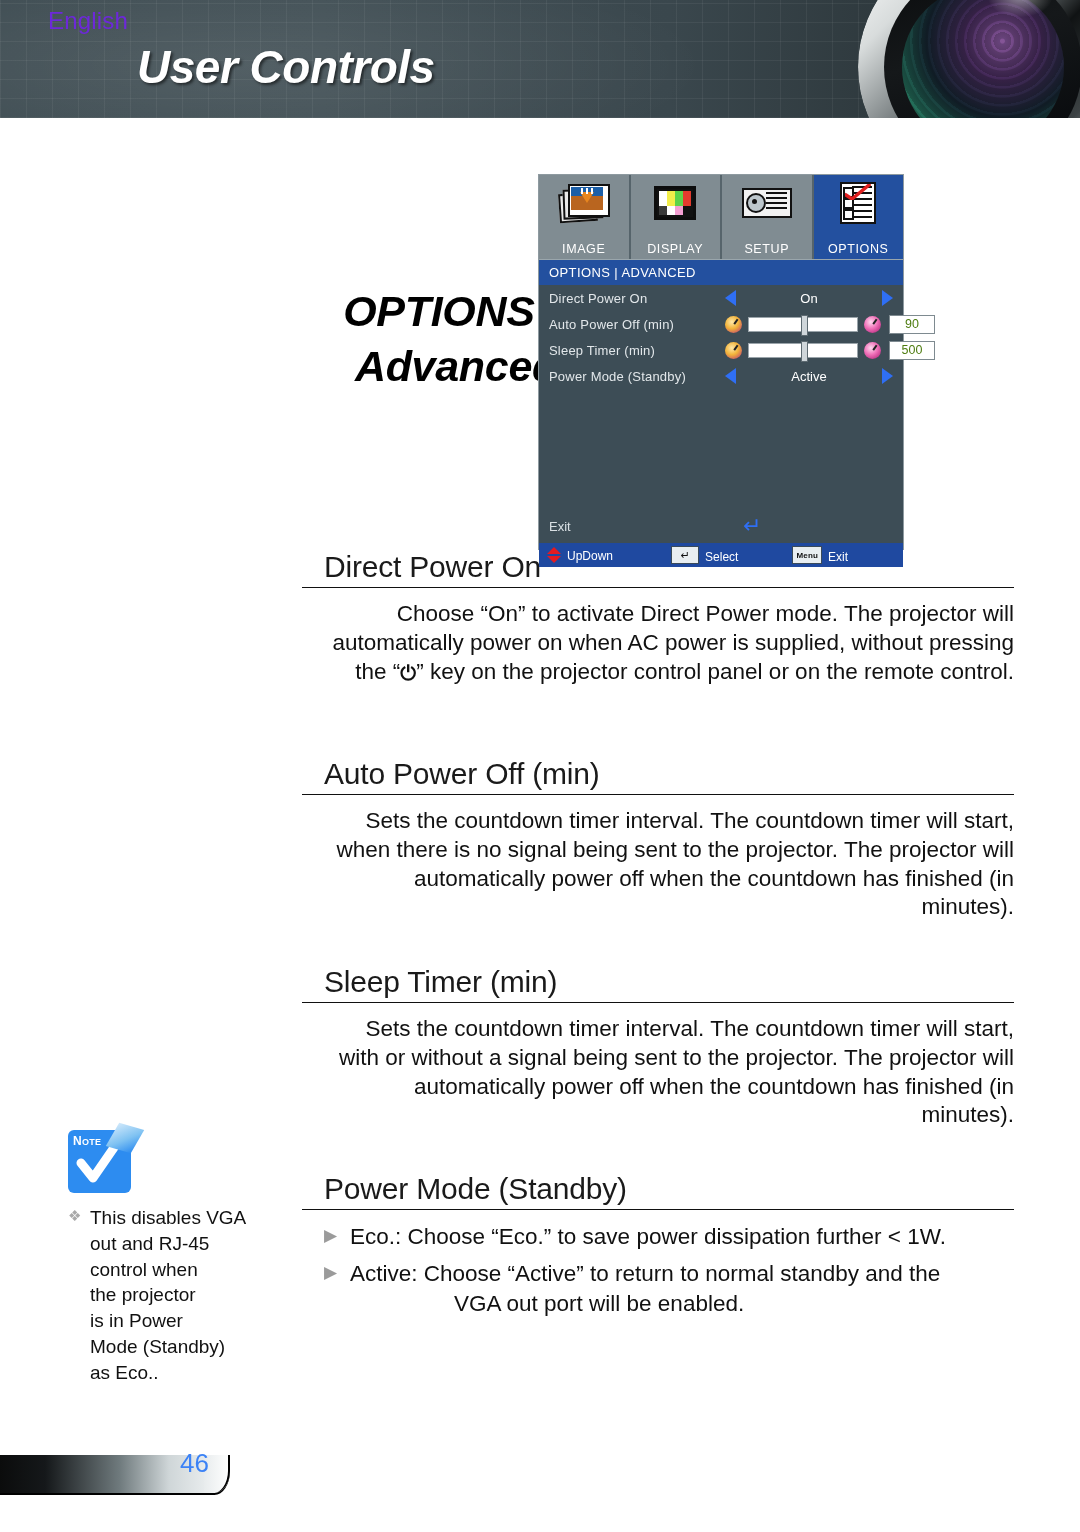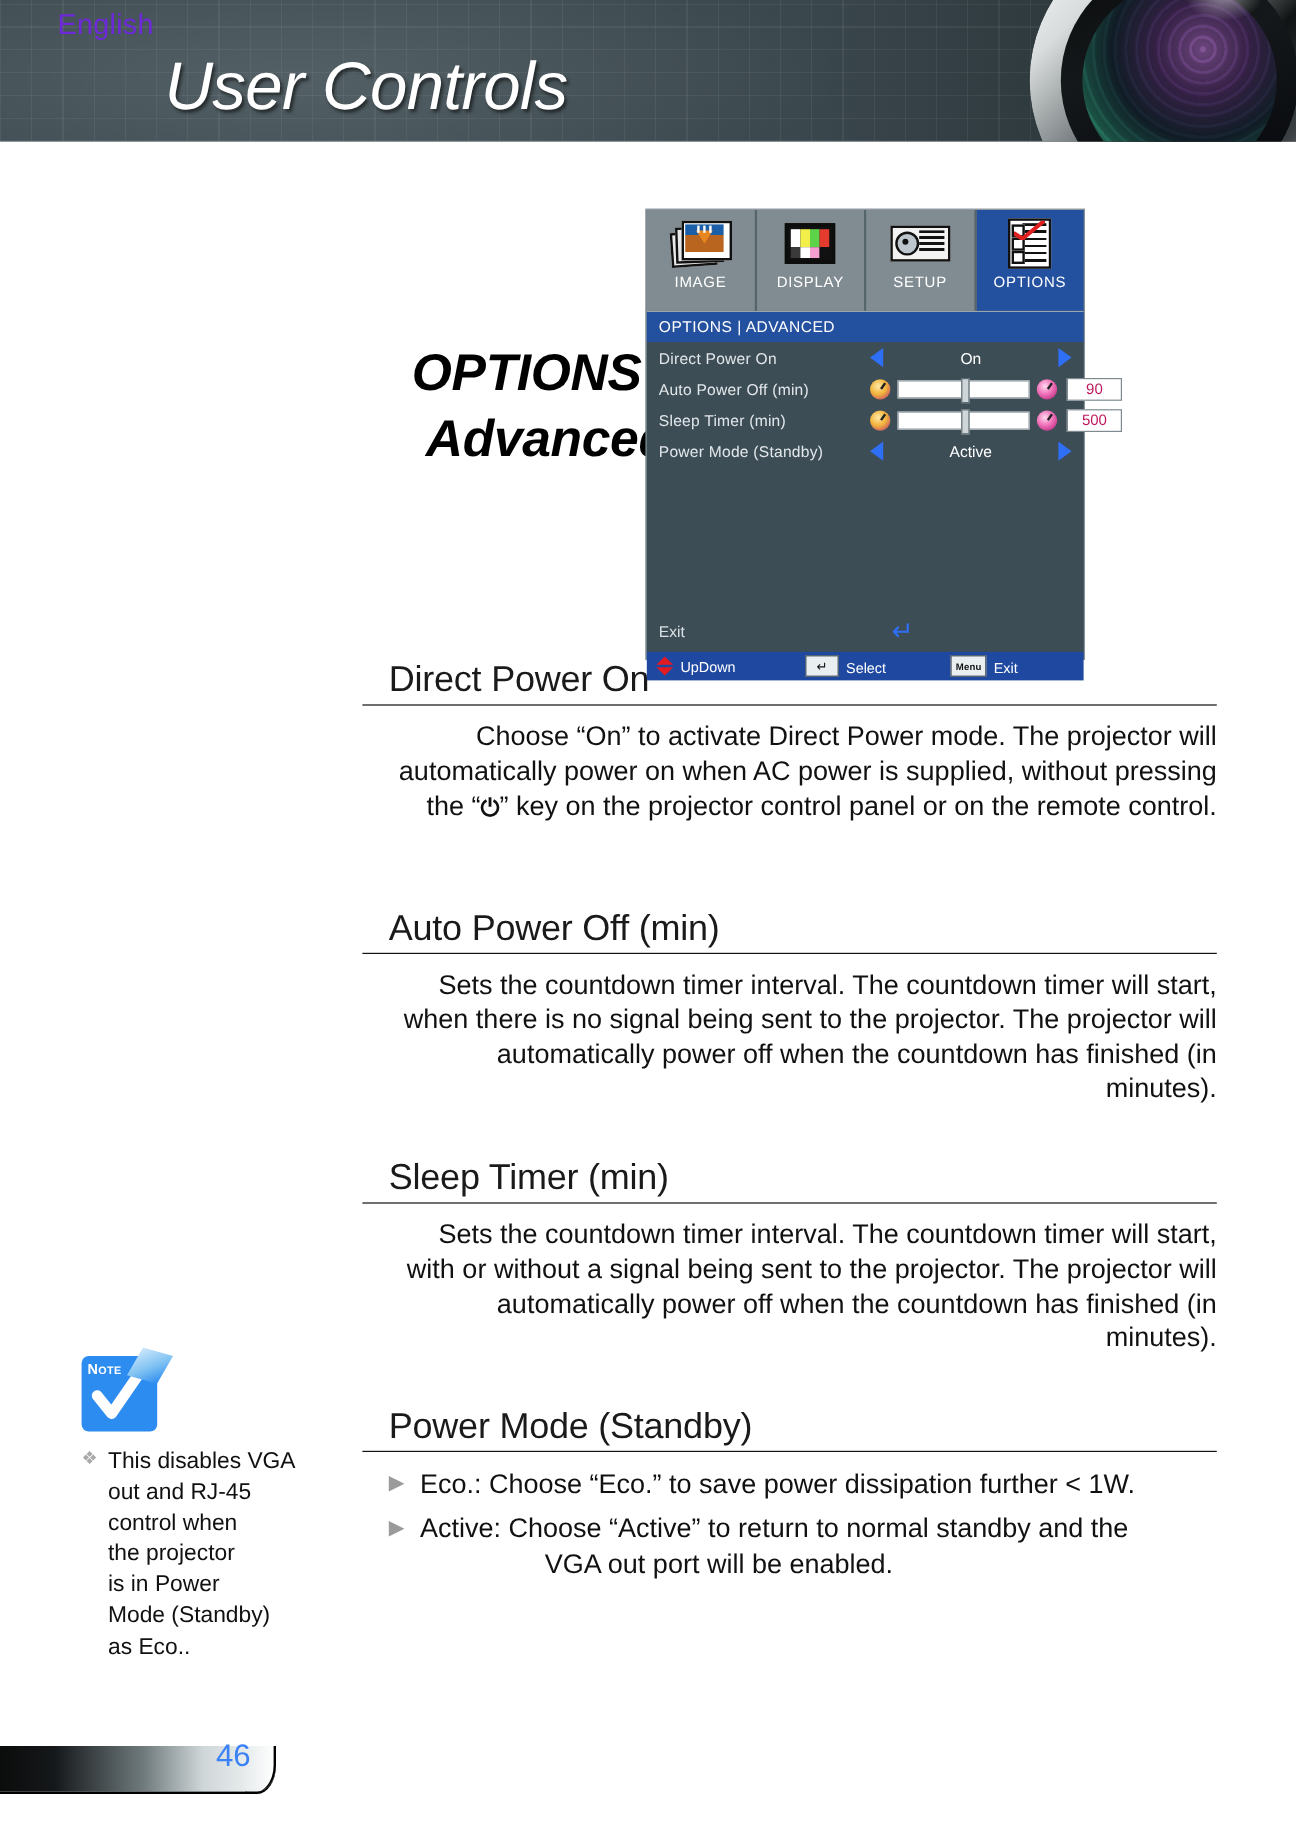--- a/index.html
+++ b/index.html
@@ -31,22 +31,22 @@
       repeating-linear-gradient(90deg, rgba(255,255,255,0.055) 0px, rgba(255,255,255,0.055) 1px, transparent 1px, transparent 26px);
   }
   #header-vignette {
     position: absolute; inset: 0;
     background: radial-gradient(ellipse 70% 150% at 22% 55%, rgba(255,255,255,0.10) 0%, rgba(0,0,0,0) 62%);
   }
   #header-title {
     position: absolute;
     left: 137px;
     top: 44px;
-    font-size: 56px;
-    font-weight: normal;
+    font-size: 46px;
+    font-weight: bold;
     font-style: italic;
     color: #ffffff;
     letter-spacing: -0.5px;
     line-height: 1;
     text-shadow: 2px 2px 3px rgba(0,0,0,0.55);
   }
   
   #lens-wrap {
     position: absolute;
     right: -28px;
@@ -133,21 +133,21 @@
     box-sizing: border-box;
     padding-top: 5px;
     position: relative;
   }
   .osd-tab:last-child { border-right: none; }
   .osd-tab.active { background: #23509f; }
   .osd-tab-label {
     font-size: 12.5px;
     color: #ffffff;
     letter-spacing: 0.6px;
-    margin-top: 2px;
+    margin-top: 16px;
   }
   .osd-tab-icon {
     width: 56px; height: 46px;
     display: flex; align-items: center; justify-content: center;
   }
 
   
   .ic-image { position: relative; width: 50px; height: 40px; }
   .ic-image .sheet {
     position: absolute; border: 2.5px solid #111; background: #e9e9e9;
@@ -276,21 +276,21 @@
     position: absolute;
     top: -3px;
     width: 5px; height: 19px;
     background: #cfd6da;
     border: 1px solid #5d6a71;
   }
   .numbox {
     width: 44px; height: 17px;
     background: #ffffff;
     border: 1px solid #7e8a90;
-    color: #be185d;
+    color: #4d7c0f;
     font-size: 12.5px;
     display: flex; align-items: center; justify-content: center;
     margin-left: 8px;
   }
   .clockicon {
     width: 17px; height: 17px;
     border-radius: 50%;
     position: relative;
     flex: 0 0 auto;
   }

